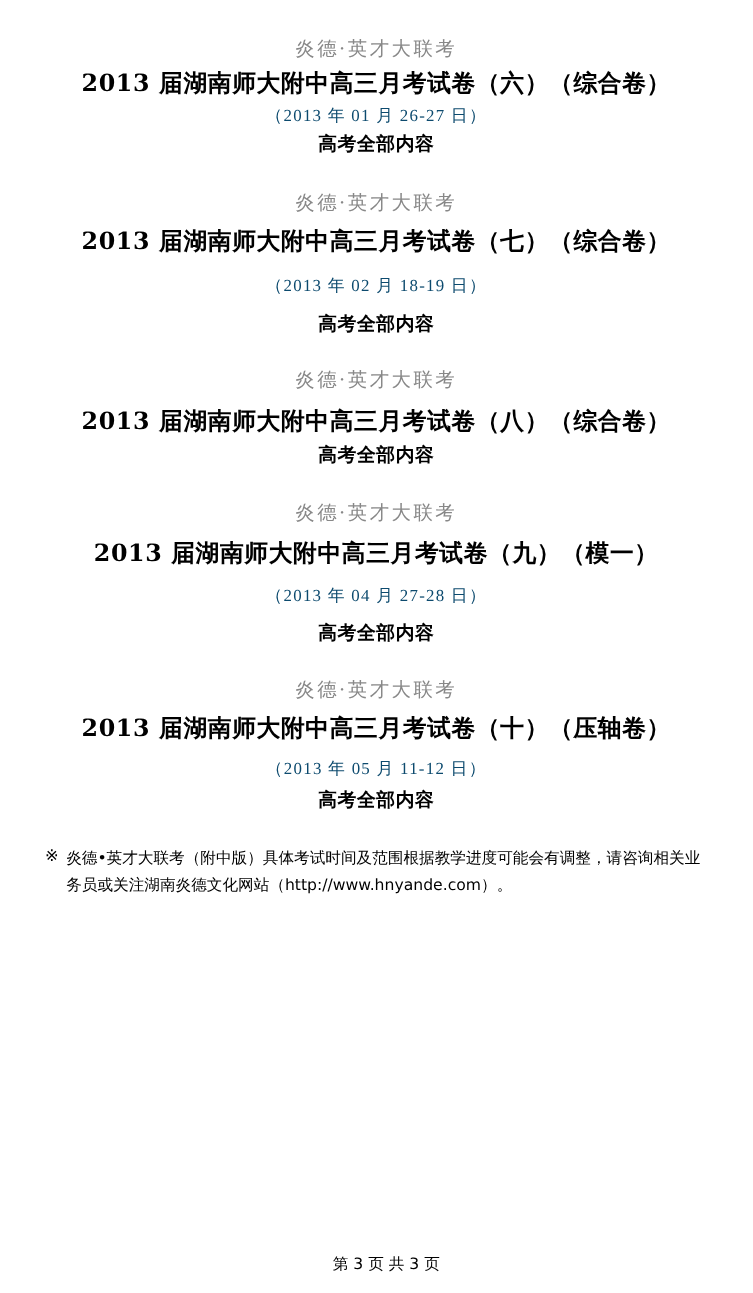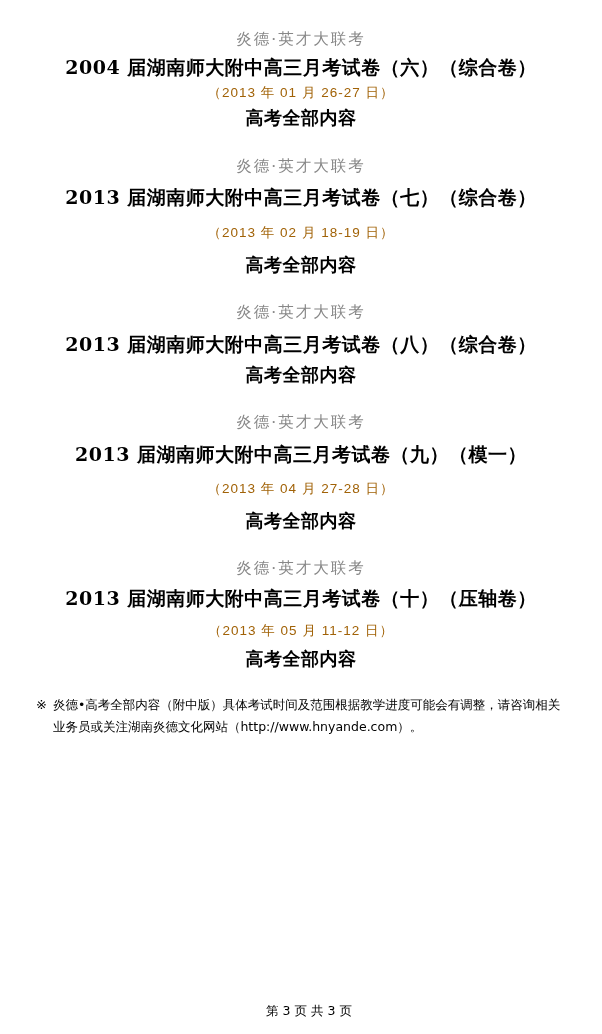--- a/index.html
+++ b/index.html
@@ -36,31 +36,31 @@
   .title {
     font-family: "DejaVu Serif", serif;
     font-weight: bold;
     font-size: 19px;
     letter-spacing: 0.5px;
     margin: 0 0 6px 0;
     line-height: 1.25;
     white-space: nowrap;
   }
   .dates {
-    font-family: Liberation Sans, sans-serif;
+    font-family: Liberation Serif, serif;
     font-size: 13.5px;
-    color: #a16207;
+    color: #0c4a6e;
     letter-spacing: 1px;
     margin: 0 0 5px 0;
     line-height: 1.2;
   }
   .scope {
     font-family: "DejaVu Sans", sans-serif;
     font-weight: bold;
-    font-size: 18px;
+    font-size: 15px;
     letter-spacing: 0.5px;
     margin: 0;
     line-height: 1.3;
   }
   
   #block-0 { margin-top: 4px; }
   #block-0 .dates { margin-bottom: 4px; }
   #block-1 { margin-top: 28px; }
   #block-1 .brand { margin-bottom: 10px; }
   #block-1 .dates { margin-top: 16px; margin-bottom: 12px; }
@@ -102,21 +102,21 @@
     color: #000000;
   }
 </style>
 </head>
 <body>
 
 <div class="page">
 
   <div class="exam-block" id="block-0">
     <p class="brand">炎德·英才大联考</p>
-    <p class="title">2004 届湖南师大附中高三月考试卷（六）（综合卷）</p>
+    <p class="title">2013 届湖南师大附中高三月考试卷（六）（综合卷）</p>
     <p class="dates">（2013 年 01 月 26-27 日）</p>
     <p class="scope">高考全部内容</p>
   </div>
 
   <div class="exam-block" id="block-1">
     <p class="brand">炎德·英才大联考</p>
     <p class="title">2013 届湖南师大附中高三月考试卷（七）（综合卷）</p>
     <p class="dates">（2013 年 02 月 18-19 日）</p>
     <p class="scope">高考全部内容</p>
   </div>
@@ -136,18 +136,18 @@
 
   <div class="exam-block" id="block-4">
     <p class="brand">炎德·英才大联考</p>
     <p class="title">2013 届湖南师大附中高三月考试卷（十）（压轴卷）</p>
     <p class="dates">（2013 年 05 月 11-12 日）</p>
     <p class="scope">高考全部内容</p>
   </div>
 
   <div class="note">
     <span class="note-mark">※</span>
-    <span class="note-text">炎德•高考全部内容（附中版）具体考试时间及范围根据教学进度可能会有调整，请咨询相关业务员或关注湖南炎德文化网站（http://www.hnyande.com）。</span>
+    <span class="note-text">炎德•英才大联考（附中版）具体考试时间及范围根据教学进度可能会有调整，请咨询相关业务员或关注湖南炎德文化网站（http://www.hnyande.com）。</span>
   </div>
 
   <div class="footer">第 3 页 共 3 页</div>
 
 </div>
 
 </body></html>

